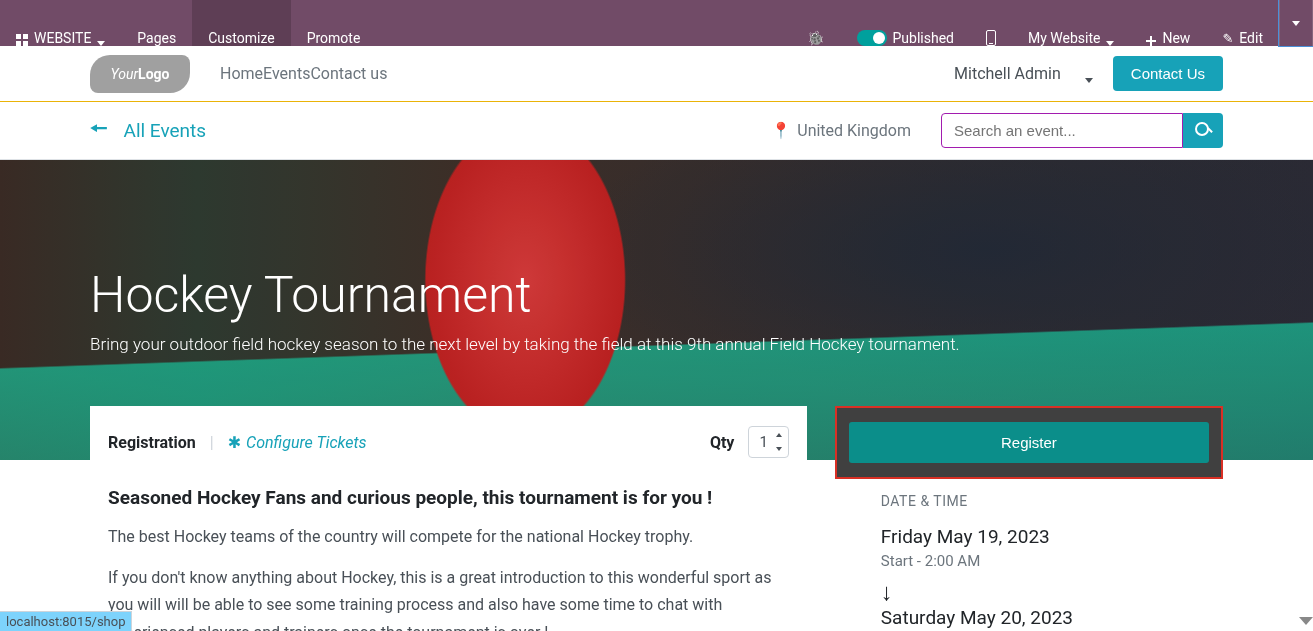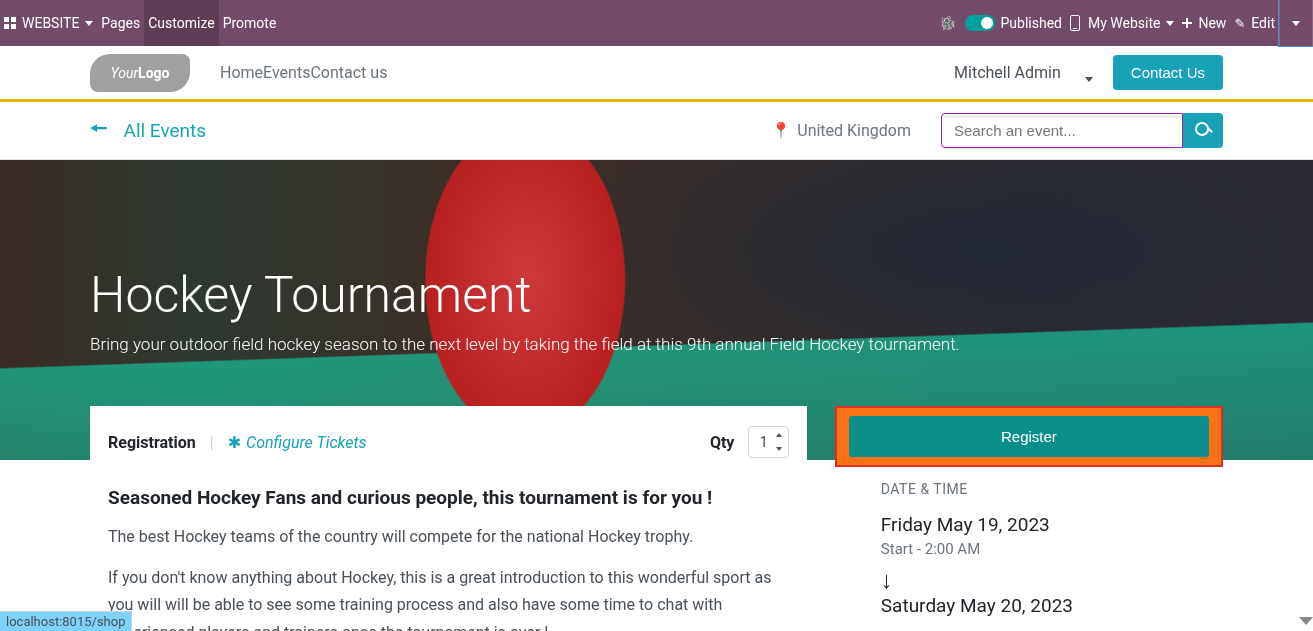--- a/index.html
+++ b/index.html
@@ -1,37 +1,37 @@
 <!DOCTYPE html>
 <html><head>
 <meta charset="utf-8">
 <style>
 *{box-sizing:border-box;margin:0;padding:0}
 body{font-family:-apple-system,BlinkMacSystemFont,"Segoe UI",Roboto,sans-serif;color:#495057;background:#fff;width:1313px;height:631px;overflow:hidden}
 .topbar{height:46px;background:#714b67;display:flex;align-items:center;color:#fff;font-size:14px}
 .tb-left{display:flex;align-items:center;height:100%}
-.tb-item{display:flex;align-items:center;height:100%;padding:0 4px;cursor:pointer;gap:6px}
+.tb-item{display:flex;align-items:flex-end;height:100%;padding:0 16px;cursor:pointer;gap:6px}
 .tb-item.hl{background:#5e3e55}
 .tb-right{display:flex;align-items:center;margin-left:auto;height:100%}
 .caret{display:inline-block;width:0;height:0;border-left:4px solid transparent;border-right:4px solid transparent;border-top:5px solid #fff}
 .grid-i{display:inline-block;width:12px;height:12px;position:relative}
 .grid-i::before,.grid-i::after{content:"";position:absolute;background:#fff}
 .grid-i::before{width:5px;height:5px;box-shadow:7px 0 #fff,0 7px #fff,7px 7px #fff}
 .bug-i::before{content:"🐞";filter:grayscale(1) brightness(2);font-size:14px}
 .toggle{width:30px;height:16px;background:#00a09d;border-radius:8px;position:relative;display:inline-block}
 .toggle::after{content:"";width:12px;height:12px;border-radius:50%;background:#fff;position:absolute;top:2px;right:2px}
 .phone-i{display:inline-block;width:10px;height:16px;border:1.5px solid #fff;border-radius:2px;position:relative}
 .phone-i::after{content:"";position:absolute;bottom:1px;left:50%;width:4px;height:1px;background:#fff;transform:translateX(-50%)}
 .plus-i{display:inline-block;width:10px;height:10px;position:relative}
 .plus-i::before,.plus-i::after{content:"";position:absolute;background:#fff;top:50%;left:50%;transform:translate(-50%,-50%)}
 .plus-i::before{width:10px;height:2px}
 .plus-i::after{width:2px;height:10px}
 .pen-i::before{content:"✎";color:#fff;font-size:13px}
 .tb-dd{width:34px;height:100%;display:flex;align-items:center;justify-content:center;border-left:1px solid rgba(255,255,255,.15);border-right:1px solid rgba(255,255,255,.15);outline:1px solid #4a90d9}
-.navbar{height:56px;border-bottom:3px solid #eab308;display:flex;align-items:center;padding:16px 90px}
+.navbar{height:56px;border-bottom:1px solid #eab308;display:flex;align-items:center;padding:16px 90px}
 .logo{width:100px;height:38px;background:#a0a0a0;border-radius:20px 8px 20px 8px;display:flex;align-items:center;justify-content:center;color:#fff;font-size:14px;font-style:italic}
 .logo b{font-weight:700;font-style:normal}
 .nav-l{display:flex;margin-left:30px;color:#6c757d}
 .nav-l span{cursor:pointer}
 .nav-r{margin-left:auto;display:flex;align-items:center;gap:20px}
 .user{color:#495057;display:flex;align-items:flex-end;gap:24px;cursor:pointer}
 .user .caret{border-top-color:#495057}
 .contact{background:#17a2b8;color:#fff;padding:9px 18px;border-radius:4px;border:none;font-size:15px}
 .subbar{height:58px;display:flex;align-items:center;padding:0 90px;border-bottom:1px solid #dee2e6}
 .back{display:flex;align-items:center;gap:16px;cursor:pointer}
@@ -63,21 +63,21 @@
 .conf{color:#17a2b8;font-style:italic;display:flex;align-items:center;gap:5px;cursor:pointer}
 .cog::before{content:"✱";font-style:normal;color:#17a2b8}
 .reg-sp{flex:1}
 .qty{font-weight:700;color:#212529}
 .sel{border:1px solid #ced4da;border-radius:4px;padding:6px 20px 6px 10px;background:#fff;position:relative;font-size:15px}
 .sel::after{content:"";position:absolute;right:6px;top:6px;width:0;height:0;border-left:3px solid transparent;border-right:3px solid transparent;border-bottom:4px solid #495057}
 .sel::before{content:"";position:absolute;right:6px;bottom:6px;width:0;height:0;border-left:3px solid transparent;border-right:3px solid transparent;border-top:4px solid #495057}
 .body-t h3{font-size:19px;font-weight:700;margin-bottom:14px;color:#212529}
 .body-t p{color:#495057;line-height:1.7;font-size:16px;margin-bottom:14px}
 .right-c{width:390px;position:relative;z-index:2}
-.reg-box{border:2.5px solid #d93025;padding:8px 12px;background:#f97316;margin-bottom:14px}
+.reg-box{border:2.5px solid #d93025;padding:14px 12px;background:#404040;margin-bottom:14px}
 .reg-btn{width:100%;background:#0b8e8a;color:#fff;border:none;padding:12px;font-size:15px;border-radius:3px}
 .info{padding:0 46px}
 .lbl{color:#6c757d;font-size:14px;letter-spacing:.5px;margin-bottom:16px}
 .date{color:#212529;font-size:19px;margin-bottom:4px}
 .time{color:#6c757d;font-size:15px;margin-bottom:8px}
 .darr{font-size:24px;color:#212529}
 .status{position:absolute;bottom:0;left:0;background:#7dd3fc;padding:2px 6px;font-size:13px;color:#495057;border-top:1px solid #ced4da;border-right:1px solid #ced4da;z-index:4}
 .scroll-ind{position:absolute;right:0;bottom:6px;z-index:4}
 .scroll-ind::before{content:"";display:block;width:0;height:0;border-left:7px solid transparent;border-right:7px solid transparent;border-top:8px solid #888}
 </style>

